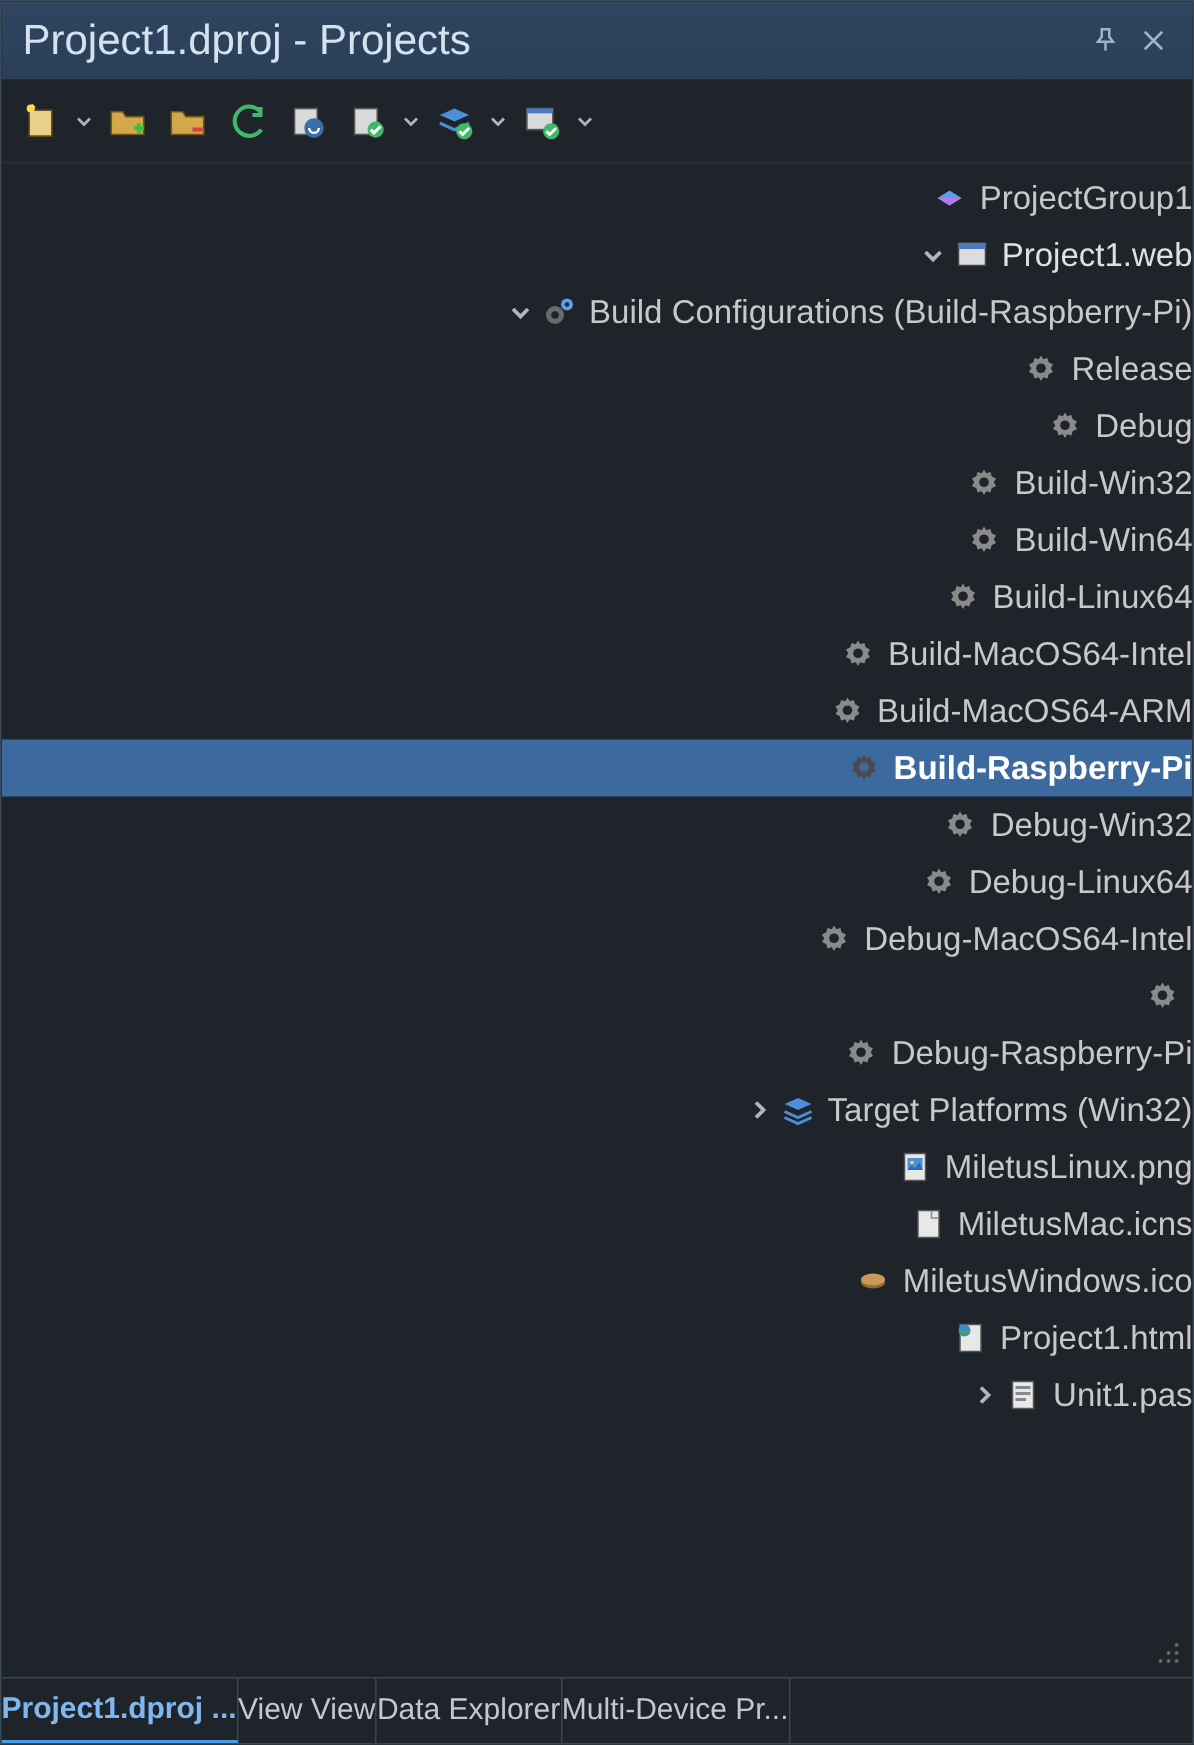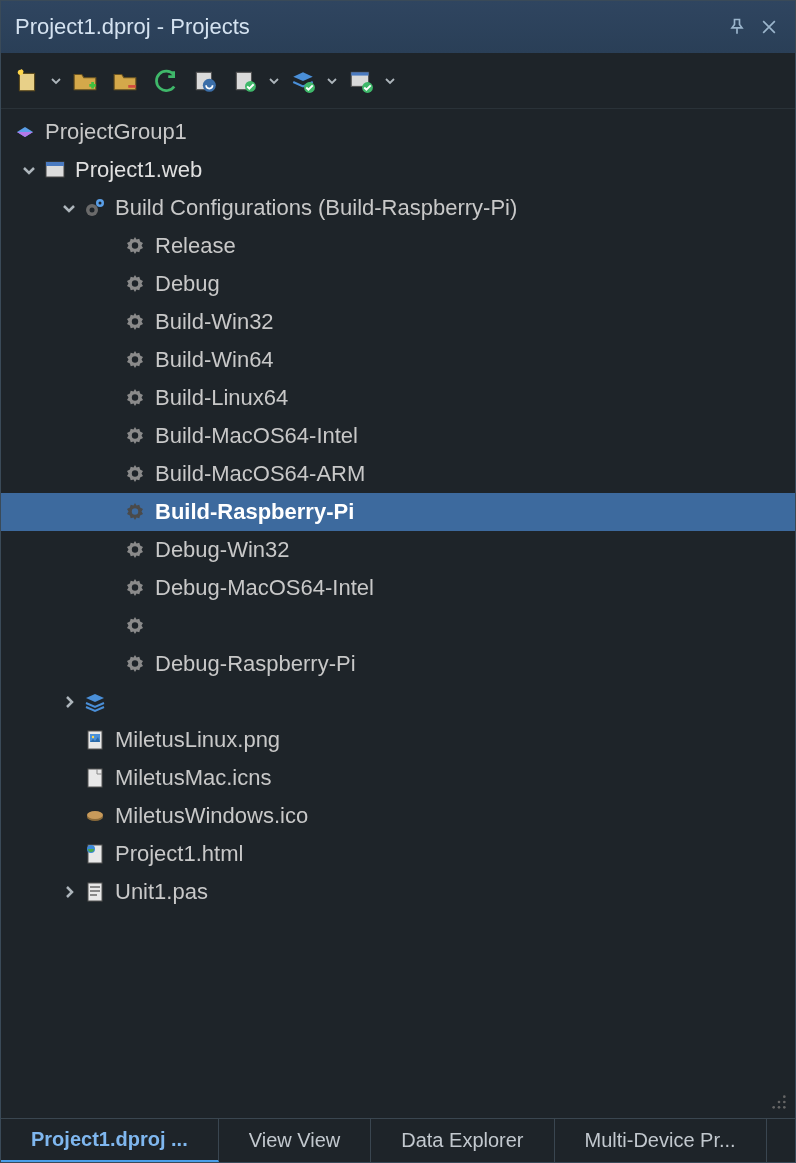--- a/index.html
+++ b/index.html
@@ -15,21 +15,21 @@
     border: 1px solid #3a4a58;
   }
   
   .titlebar {
     background: linear-gradient(to bottom, #2f4560, #2a3f57);
     height: 52px;
     display: flex;
     align-items: center;
     padding: 0 10px 0 14px;
     color: #d4e2f0;
-    font-size: 22px;
+    font-size: 28px;
   }
   .titlebar .title { flex: 1; }
   .titlebar .ctrl {
     width: 32px; height: 32px;
     display: flex; align-items: center; justify-content: center;
     cursor: pointer;
   }
   .titlebar svg { stroke: #9bb5cc; fill: none; stroke-width: 2; }
 
   
@@ -60,25 +60,25 @@
     flex: 1;
     background: #1e2429;
     overflow: auto;
     position: relative;
     padding-top: 4px;
   }
   .tree-row {
     display: flex;
     align-items: center;
     height: 38px;
-    padding-left: 10px;
     font-size: 22px;
     color: #c8c8c8;
     cursor: pointer;
     white-space: nowrap;
+    justify-content: flex-end;
   }
   .tree-row.bold { font-weight: 400; color: #e0e0e0; }
   .tree-row.selected {
     background: #3d6a9e;
     color: #fff;
   }
   .tree-row .indent { flex-shrink: 0; }
   .tree-row .toggle {
     width: 24px; height: 24px;
     display: flex; align-items: center; justify-content: center;
@@ -102,21 +102,21 @@
 
   
   .tabs {
     background: #1e2429;
     height: 44px;
     display: flex;
     align-items: stretch;
     border-top: 1px solid #3a4650;
   }
   .tab {
-    padding: 0 30px;
+    padding: 0 0;
     display: flex;
     align-items: center;
     font-size: 20px;
     color: #c2c8ce;
     cursor: pointer;
     border-right: 1px solid #3a4650;
     white-space: nowrap;
   }
   .tab.active {
     color: #7fb7ef;
@@ -357,20 +357,30 @@
         <span class="label">Debug-Win32</span>
       </div>
       <div class="tree-row">
         <span class="indent" style="width:110px"></span>
         <span class="icon">
           <svg viewBox="0 0 24 24" width="24" height="24">
             <path d="M12 3l1.5 2.5 2.8-.8.8 2.8L20 9l-1.5 2.5L20 14l-2.9 1.5-.8 2.8-2.8-.8L12 20l-1.5-2.5-2.8.8-.8-2.8L4 14l1.5-2.5L4 9l2.9-1.5.8-2.8 2.8.8z" fill="#8a8a8a"></path>
             <circle cx="12" cy="11.5" r="3.2" fill="#1e2429"></circle>
           </svg>
         </span>
+        <span class="label">Debug-Linux64</span>
+      </div>
+      <div class="tree-row">
+        <span class="indent" style="width:110px"></span>
+        <span class="icon">
+          <svg viewBox="0 0 24 24" width="24" height="24">
+            <path d="M12 3l1.5 2.5 2.8-.8.8 2.8L20 9l-1.5 2.5L20 14l-2.9 1.5-.8 2.8-2.8-.8L12 20l-1.5-2.5-2.8.8-.8-2.8L4 14l1.5-2.5L4 9l2.9-1.5.8-2.8 2.8.8z" fill="#8a8a8a"></path>
+            <circle cx="12" cy="11.5" r="3.2" fill="#1e2429"></circle>
+          </svg>
+        </span>
         <span class="label">Debug-MacOS64-Intel</span>
       </div>
       <div class="tree-row">
         <span class="indent" style="width:110px"></span>
         <span class="icon">
           <svg viewBox="0 0 24 24" width="24" height="24">
             <path d="M12 3l1.5 2.5 2.8-.8.8 2.8L20 9l-1.5 2.5L20 14l-2.9 1.5-.8 2.8-2.8-.8L12 20l-1.5-2.5-2.8.8-.8-2.8L4 14l1.5-2.5L4 9l2.9-1.5.8-2.8 2.8.8z" fill="#8a8a8a"></path>
             <circle cx="12" cy="11.5" r="3.2" fill="#1e2429"></circle>
           </svg>
         </span>
@@ -393,20 +403,21 @@
       <svg viewBox="0 0 16 16" width="16" height="16">
           <path d="M6 3l5 5-5 5"></path>
         </svg>
     </span>
     <span class="icon">
       <svg viewBox="0 0 24 24" width="24" height="24">
           <path d="M3 8l9-4 9 4-9 4z" fill="#4a8fd8"></path>
           <path d="M3 13l9 4 9-4M3 17l9 4 9-4" fill="none" stroke="#4a8fd8" stroke-width="2"></path>
         </svg>
     </span>
+    <span class="label">Target Platforms (Win32)</span>
   </div>
 
   <div id="files-mount">
       <div class="tree-row">
         <span class="indent" style="width:70px"></span>
         <span class="icon">
           <svg viewBox="0 0 24 24" width="24" height="24">
             <rect x="5" y="3" width="14" height="18" fill="#e8e8e8" stroke="#555"></rect>
             <rect x="7" y="6" width="10" height="8" fill="#4a8fd8"></rect>
             <circle cx="10" cy="9" r="1.2" fill="#ffd74a"></circle>

